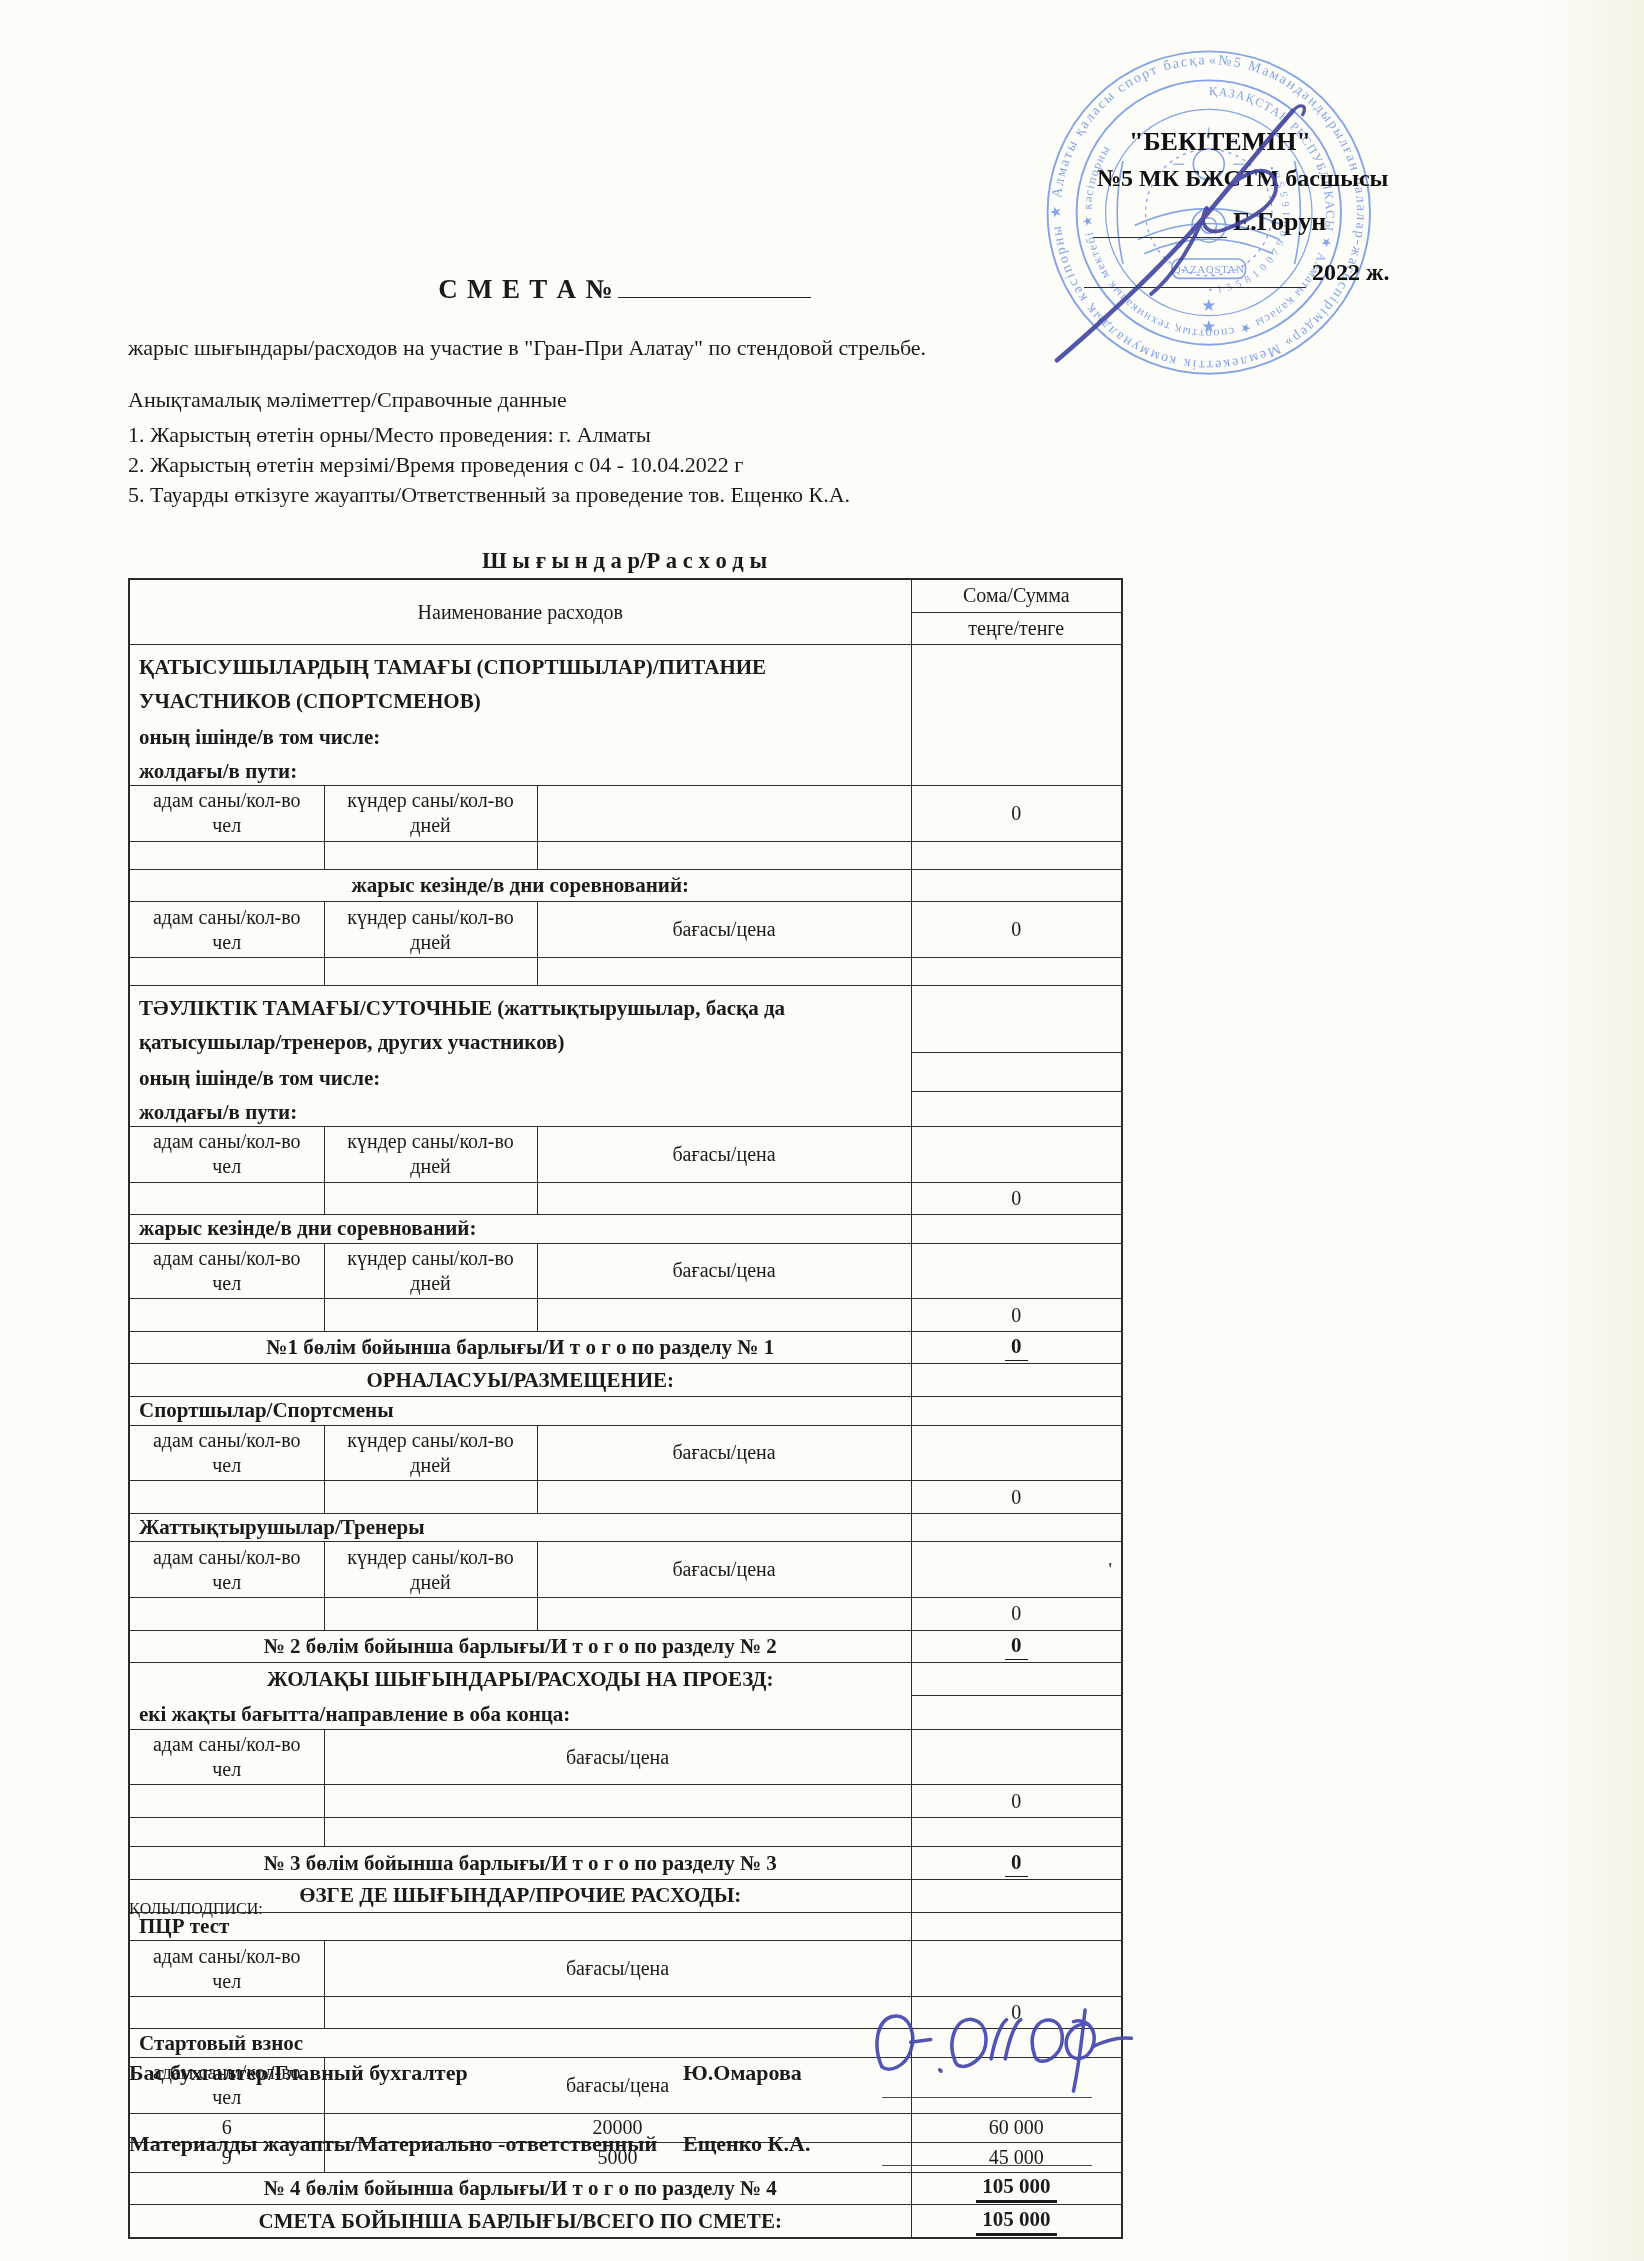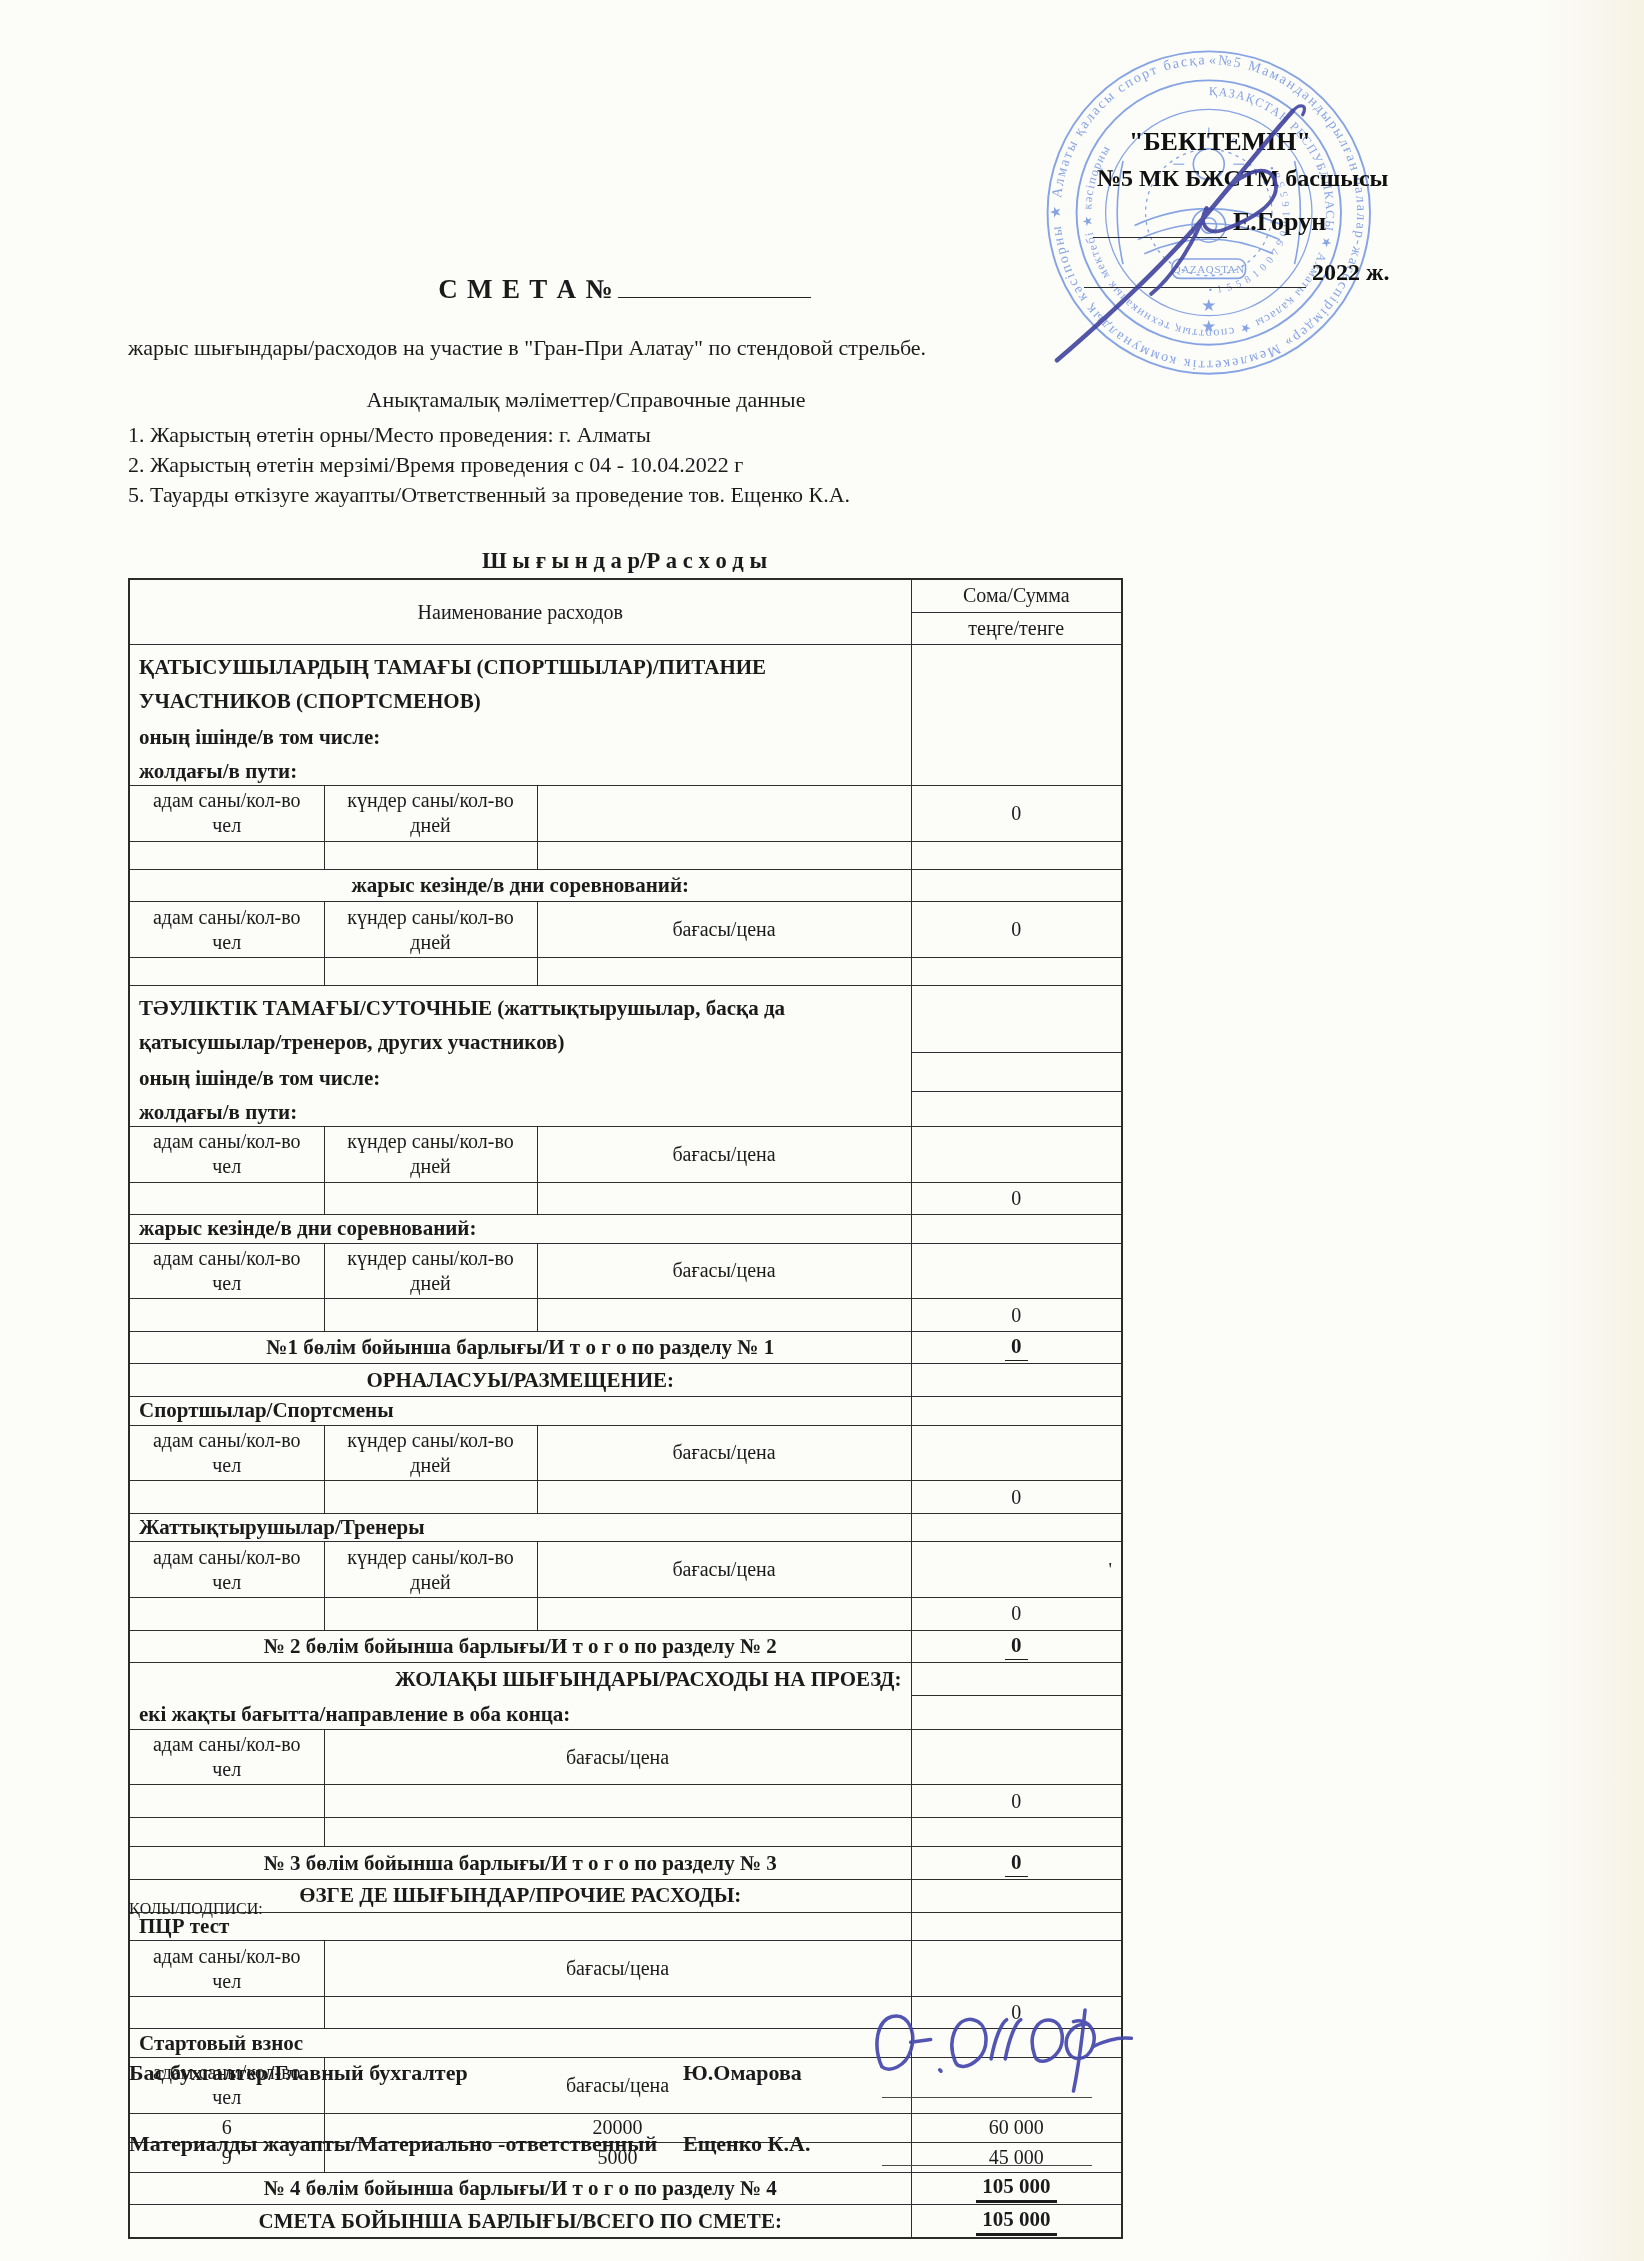--- a/index.html
+++ b/index.html
@@ -6,21 +6,21 @@
   .page{position:relative;width:1644px;height:2261px;background:#fcfcf9;overflow:hidden;
         font-family:"Liberation Serif","DejaVu Serif",serif;color:#1b1b1b;}
   .edge-tint{position:absolute;right:0;top:0;width:110px;height:100%;
         background:linear-gradient(to right, rgba(235,224,190,0), rgba(235,224,190,0.35));pointer-events:none;}
 
   
   .doc-title{position:absolute;left:128px;top:274px;width:993px;text-align:center;
         font-size:27px;font-weight:bold;letter-spacing:1.3px;}
   .doc-title .line{display:inline-block;width:193px;border-bottom:1.9px solid #222;height:22px;margin-left:3.9px;}
   .intro{position:absolute;left:128px;top:335px;width:1006px;font-size:22px;}
-  .ref-heading{position:absolute;left:128px;top:387px;width:916px;text-align:center;font-size:22px;}
+  .ref-heading{position:absolute;left:128px;top:387px;width:916px;text-align:left;font-size:22px;}
   .ref-list{position:absolute;left:128px;top:420px;width:1006px;font-size:22px;line-height:30px;}
 
   
   .stamp-wrap{position:absolute;left:1025px;top:32px;width:374px;height:374px;}
   .stamp-wrap svg.seal{position:absolute;left:0;top:0;opacity:0.92;}
   .stamp-black{position:absolute;font-weight:bold;color:#101010;white-space:nowrap;}
   .st-approve{left:104px;top:95px;font-size:26px;}
   .st-org{left:72px;top:133px;font-size:24px;}
   .st-signer{left:208px;top:175px;font-size:26px;}
   .st-year{left:287px;top:227px;font-size:24px;}
@@ -35,21 +35,21 @@
   table.exp{position:absolute;left:128px;top:578px;width:993px;border-collapse:collapse;
         table-layout:fixed;border:2.6px solid #2b2b2b;font-size:20px;padding-left:33px;}
   table.exp td{border:1.9px solid #2e2e2e;padding:1.3px 9px;vertical-align:middle;overflow:hidden;}
   tr.r38 td{height:24.5px;} tr.r40 td{height:26px;} tr.r45 td{height:29px;}
   tr.r80 td{height:52px;} tr.r140 td{height:90px;}
   .c{text-align:center;} .sub{text-align:center;line-height:25px;}
   .bigcell{vertical-align:top;font-weight:bold;font-size:21px;}
   .bigcell .bt{margin:3.9px 0 5.2px;line-height:34px;}
   .bigcell .incl{padding-right:97px;margin:6.4px 0;}
   .bigcell .ow{margin:9px 0 0;}
-  .travelcell .tc1{text-align:right;margin:2.6px 0 10.3px;font-weight:bold;font-size:21px;}
+  .travelcell .tc1{text-align:center;margin:2.6px 0 10.3px;font-weight:bold;font-size:21px;}
   .travelcell .tc2{text-align:left;font-weight:bold;font-size:21px;}
   .secrow td{font-weight:bold;font-size:21px;}
   .usp{display:inline-block;border-bottom:1.9px solid #1c1c1c;padding:0 6.4px 0.6px;}
   .usp2{display:inline-block;border-bottom:3.2px solid #1c1c1c;padding:0 6.4px 0.6px;}
   .hdr-b td{border-bottom-width:3.2px;}
   .mark{ text-align:right;vertical-align:top;padding-top:17px;font-size:19.3px;}
 
   
   .sig-heading{position:absolute;left:129px;top:1900px;font-size:16px;font-weight:normal;}
   .sig-role{position:absolute;left:129px;font-size:22px;font-weight:bold;white-space:nowrap;}

